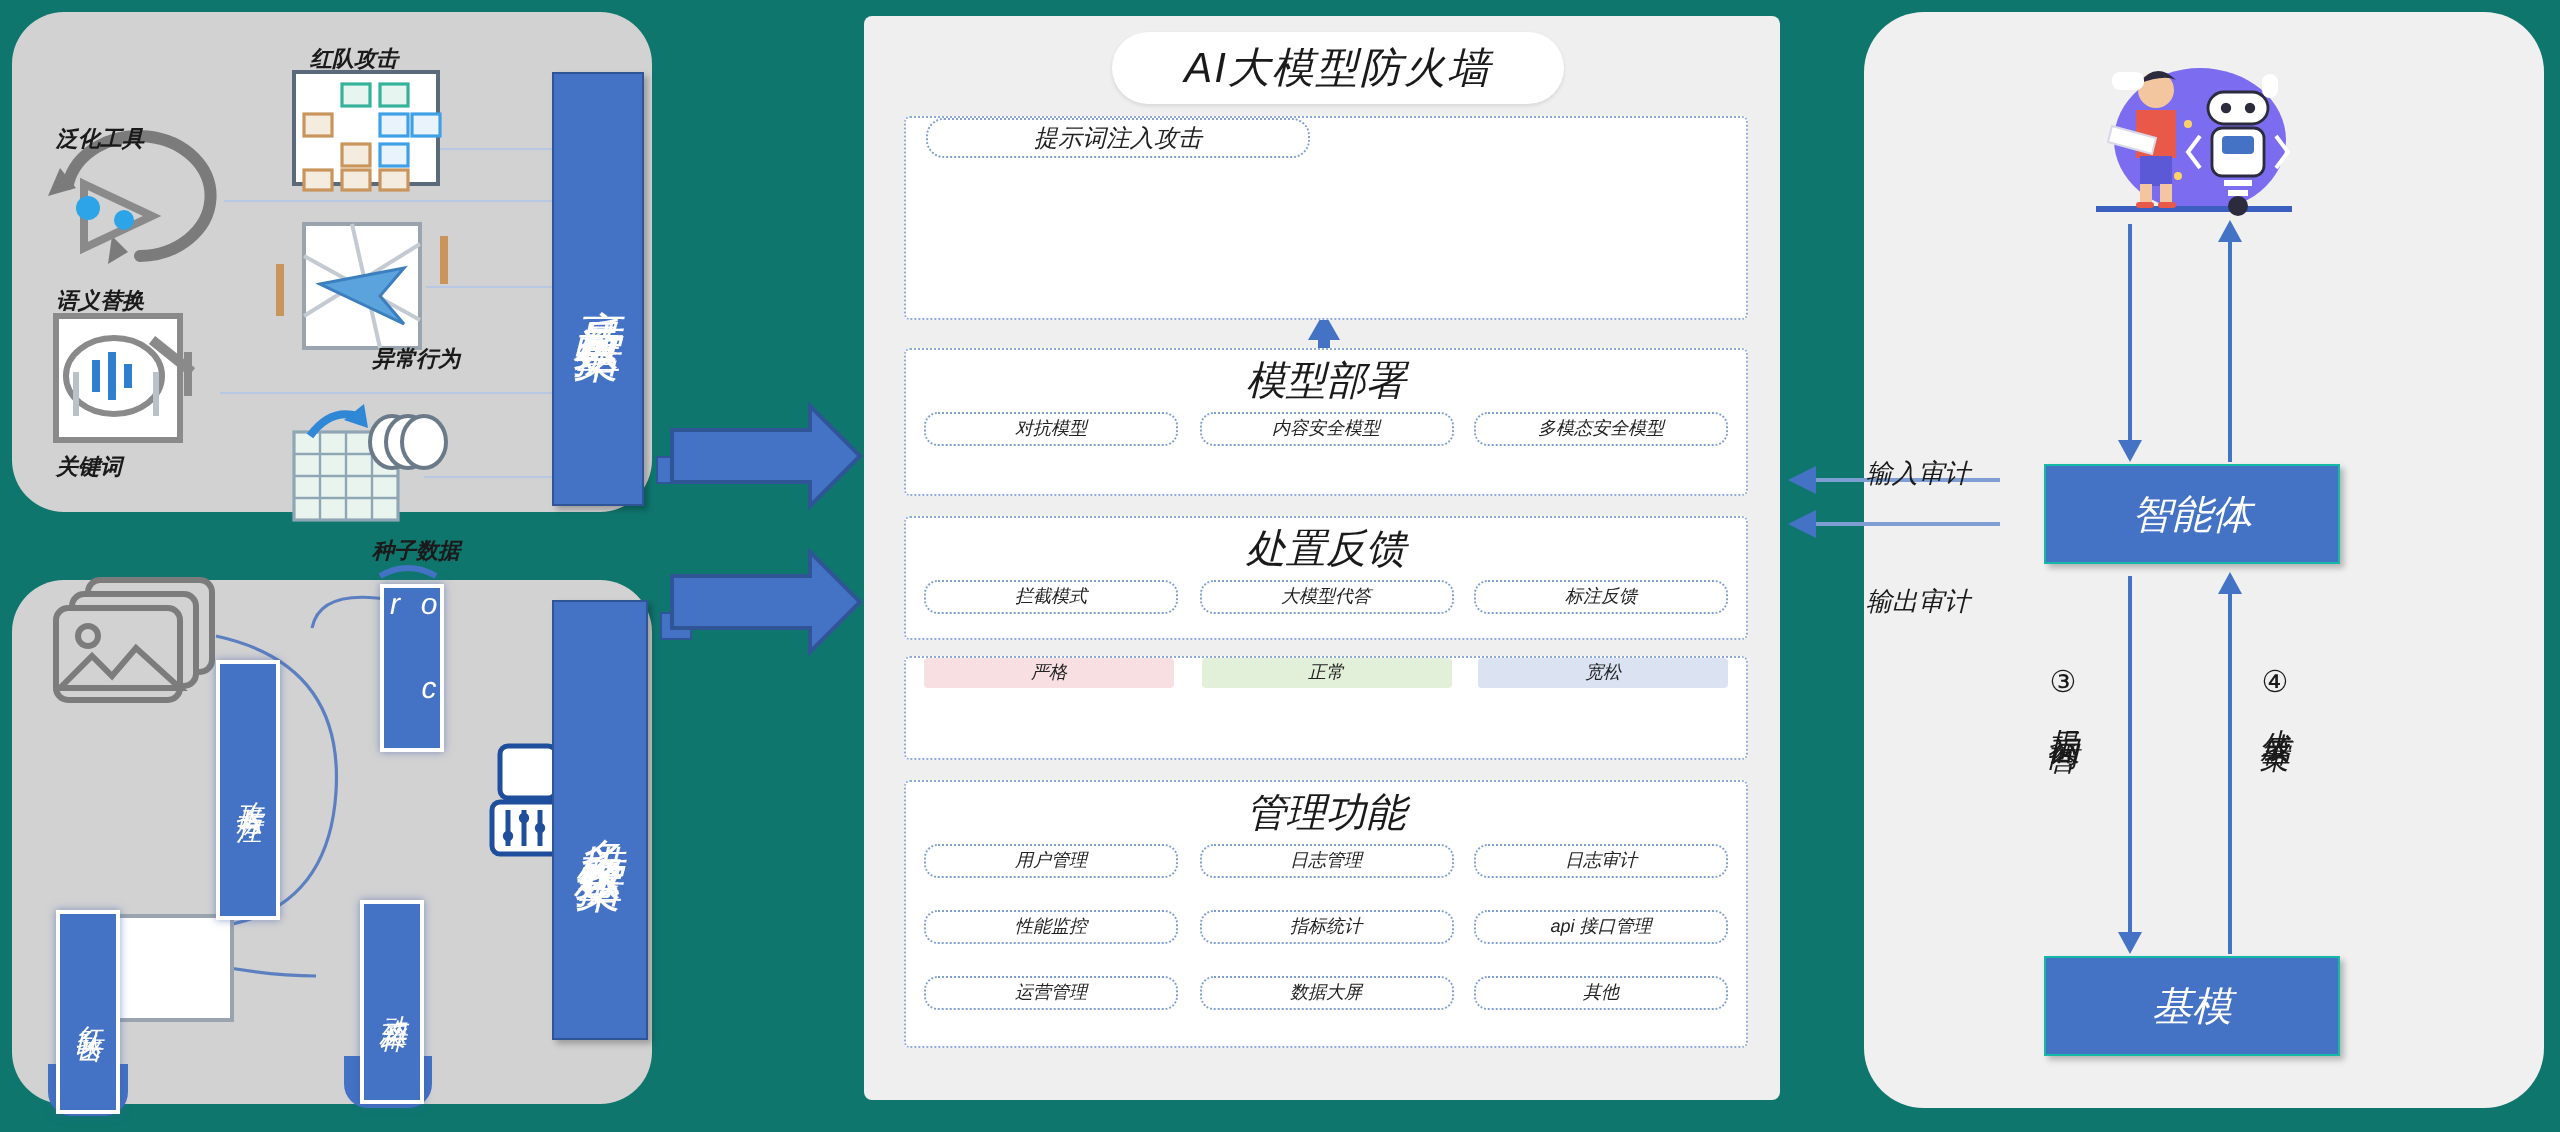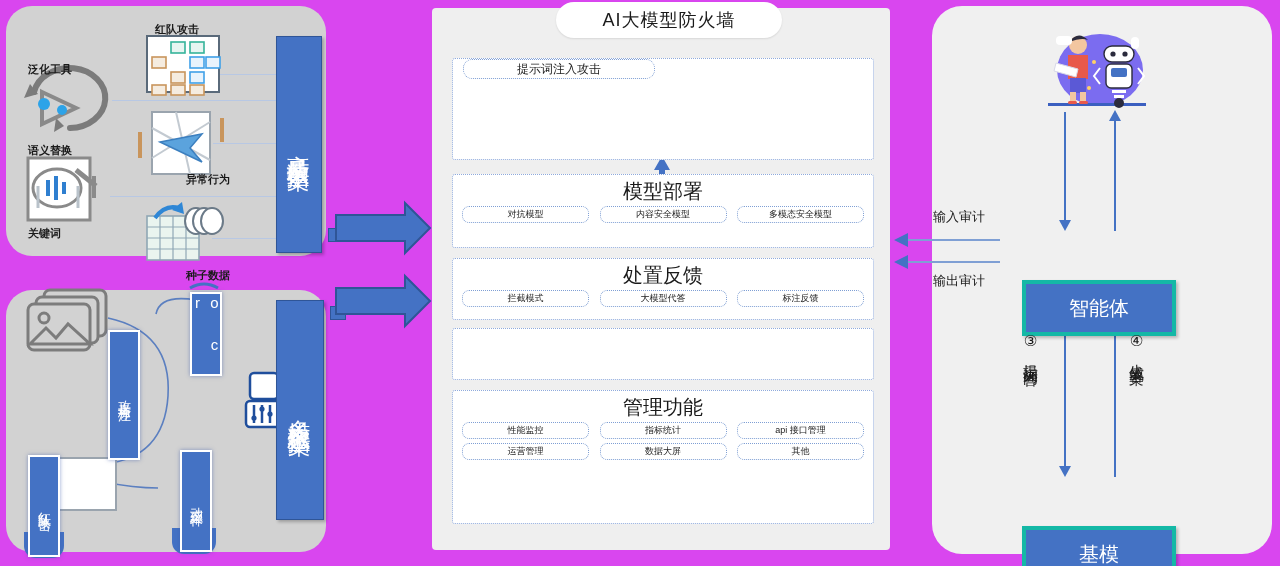--- a/index.html
+++ b/index.html
@@ -3,40 +3,41 @@
 <meta charset="utf-8">
 <style>
   html,body{margin:0;padding:0;background:#ffffff;}
   body{
     font-family:"Liberation Sans","DejaVu Sans",sans-serif;
     -webkit-font-smoothing:antialiased;
   }
   #canvas{
     position:relative;
     width:1280px;height:566px;
-    background:#d946ef;
+    background:#0f766e;
     overflow:hidden;
+    font-style:italic;
   }
 
   
   .panel{position:absolute;border-radius:26px;}
   .panel-gray{background:#d2d2d2;}
   .panel-light{background:#f0f0f0;}
 
   #panel-top-left{left:6px;top:6px;width:320px;height:250px;}
   #panel-bottom-left{left:6px;top:290px;width:320px;height:262px;}
   #panel-middle{left:432px;top:8px;width:458px;height:542px;background:#efefef;border-radius:4px;}
   #panel-right{left:932px;top:6px;width:340px;height:548px;border-radius:30px;}
 
   
   .title-pill{
-    position:absolute;left:556px;top:2px;width:226px;height:36px;
+    position:absolute;left:556px;top:16px;width:226px;height:36px;
     background:#ffffff;border-radius:18px;
     display:flex;align-items:center;justify-content:center;
-    font-size:18px;color:#1a1a1a;letter-spacing:1px;
+    font-size:21px;color:#1a1a1a;letter-spacing:1px;
     box-shadow:0 1px 2px rgba(0,0,0,.10);
     z-index:6;
   }
   .section{
     position:absolute;left:452px;width:420px;
     background:#ffffff;
     border:1px dotted #8faadc;
     border-radius:3px;
   }
   #sec-detect{top:58px;height:100px;}
@@ -46,21 +47,21 @@
   #sec-manage{top:390px;height:132px;}
 
   .sec-title{
     text-align:center;
     font-size:20px;color:#1a1a1a;
     margin-top:5px;margin-bottom:4px;
     line-height:1.1;
   }
   #sec-detect .sec-title{font-weight:bold;font-size:17px;margin-top:6px;}
 
-  .chip-row{display:flex;justify-content:space-between;padding:0 9px;margin-bottom:4px;}
+  .chip-row{display:flex;justify-content:space-between;padding:0 9px;margin-bottom:16px;}
   .chip{
     border:1px dotted #7f9fd4;border-radius:7px;
     background:#ffffff;
     font-size:9px;color:#222;
     display:flex;align-items:center;justify-content:center;
     height:15px;
   }
   
   #sec-detect .chip{height:18px;font-size:12px;border-radius:9px;}
   #sec-detect .chip-row{padding:0 10px;margin-bottom:5px;}
@@ -110,36 +111,35 @@
     letter-spacing:2px;
     box-shadow:0 0 4px rgba(60,90,170,.55);
   }
   .vtag-latin{
     writing-mode:vertical-rl;text-orientation:upright;
     letter-spacing:4px;font-size:15px;
   }
 
   
   .blue-box{
-    position:absolute;background:#4472c4;border:4px solid #14b8a6;
+    position:absolute;background:#4472c4;border:1px solid #14b8a6;
     color:#ffffff;font-size:20px;
     display:flex;align-items:center;justify-content:center;
     box-shadow:2px 2px 3px rgba(0,0,0,.25);
-    margin-top:48px;
   }
   #box-agent{left:1022px;top:232px;width:146px;height:48px;}
   #box-base{left:1022px;top:478px;width:146px;height:48px;}
 
   .vtext{
     position:absolute;
     writing-mode:vertical-rl;text-orientation:upright;
     font-size:15px;color:#1a1a1a;letter-spacing:2px;
     line-height:1.1;
   }
-  .audit-lbl{position:absolute;font-size:13px;color:#1a1a1a;white-space:nowrap;}
+  .audit-lbl{position:absolute;font-size:13px;color:#1a1a1a;white-space:nowrap;margin-top:20px;}
 
   svg{display:block;overflow:visible;}
   .ovl{position:absolute;left:0;top:0;width:1280px;height:566px;pointer-events:none;}
 </style>
 </head>
 <body>
 
 <div id="canvas">
 
   <div class="panel panel-gray" id="panel-top-left"></div>
@@ -305,24 +305,34 @@
   <div class="section" id="sec-dispose">
     <div class="sec-title">处置反馈</div>
     <div class="chip-row">
       <div class="chip chip-w3">拦截模式</div>
       <div class="chip chip-w3">大模型代答</div>
       <div class="chip chip-w3">标注反馈</div>
     </div>
   </div>
 
   <div class="section" id="sec-risk">
+    <div class="chip-row">
+      <div class="swatch" id="sw-strict" style="background: rgb(247, 223, 226);">严格</div>
+      <div class="swatch" id="sw-normal" style="background: rgb(226, 239, 217);">正常</div>
+      <div class="swatch" id="sw-loose" style="background: rgb(219, 227, 243);">宽松</div>
+    </div>
   </div>
 
   <div class="section" id="sec-manage">
     <div class="sec-title">管理功能</div>
+    <div class="chip-row">
+      <div class="chip chip-w3">用户管理</div>
+      <div class="chip chip-w3">日志管理</div>
+      <div class="chip chip-w3">日志审计</div>
+    </div>
     <div class="chip-row">
       <div class="chip chip-w3">性能监控</div>
       <div class="chip chip-w3">指标统计</div>
       <div class="chip chip-w3">api 接口管理</div>
     </div>
     <div class="chip-row">
       <div class="chip chip-w3">运营管理</div>
       <div class="chip chip-w3">数据大屏</div>
       <div class="chip chip-w3">其他</div>
     </div>

